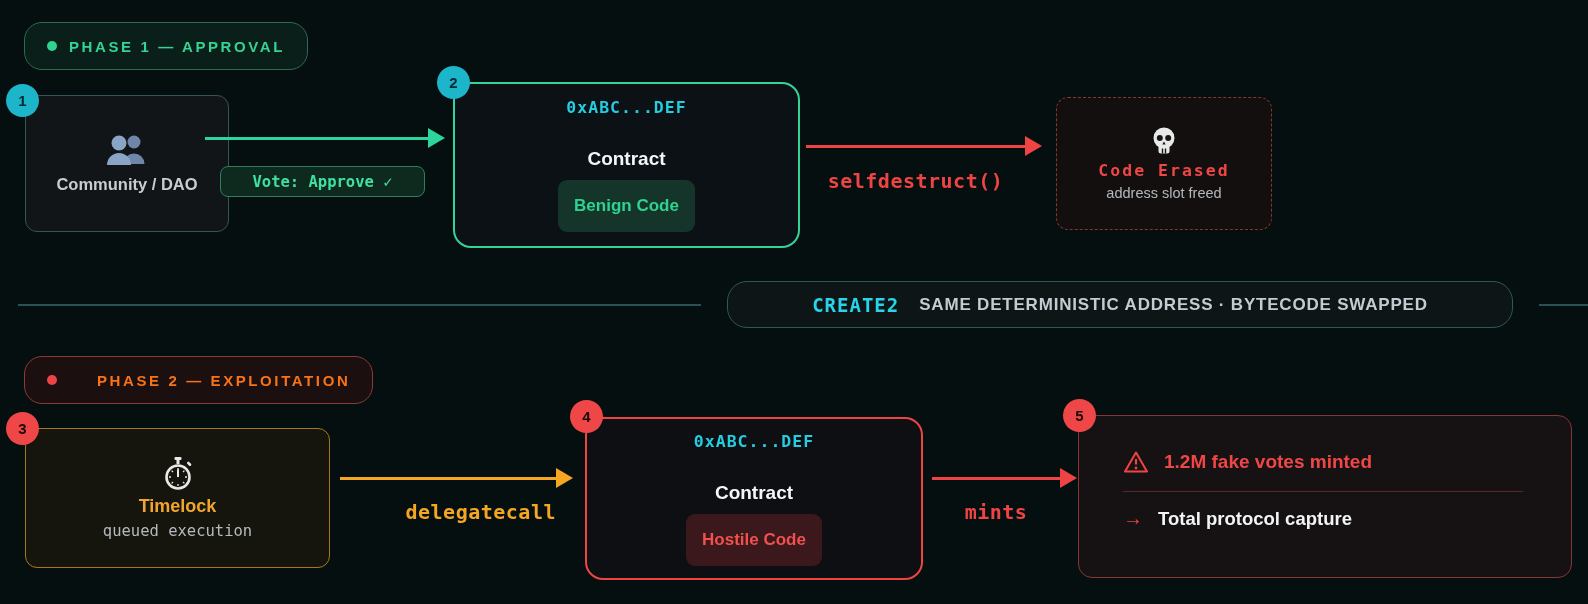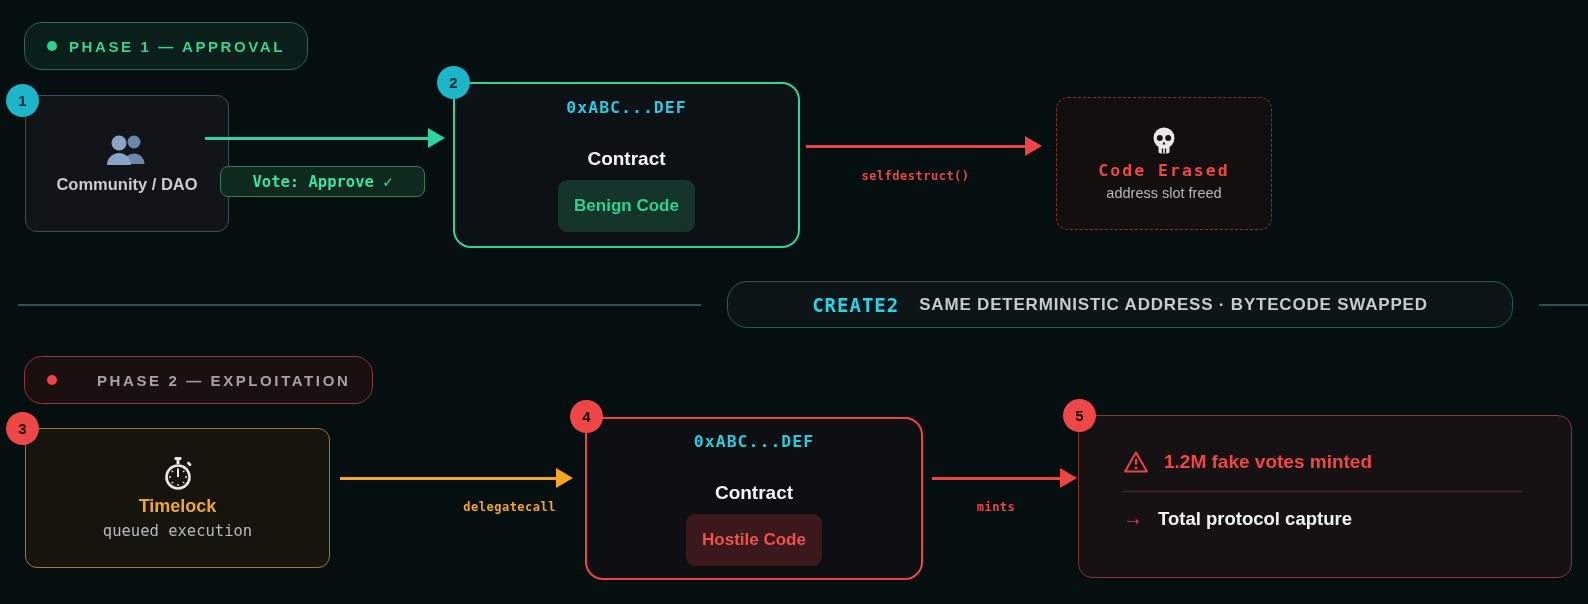--- a/index.html
+++ b/index.html
@@ -5,21 +5,21 @@
   * { margin:0; padding:0; box-sizing:border-box; }
   html,body { background:#060f10; }
   body { font-family:"Liberation Sans", sans-serif; }
   .stage{ position:relative; width:1588px; height:604px; background:#060f10; overflow:hidden; }
 
   
   .phase-pill{ position:absolute; display:flex; align-items:center; gap:12px;
     height:48px; padding:0 22px; border-radius:18px; font-weight:bold;
     font-size:15px; letter-spacing:2.6px; }
   .phase1{ left:24px; top:22px; border:1px solid #2c6b51; background:#0a1f19; color:#35d392; }
-  .phase2{ left:24px; top:356px; border:1px solid #8a3a3a; background:#1c0f10; color:#a3a3a3;gap:40px; }
+  .phase2{ left:24px; top:356px; border:1px solid #8a3a3a; background:#1c0f10; color:#f97316;gap:40px; }
   .dot{ width:10px; height:10px; border-radius:50%; }
   .dot.g{ background:#2fd390; } .dot.r{ background:#ef4444; }
 
   
   .nbadge{ position:absolute; width:33px; height:33px; border-radius:50%;
     display:flex; align-items:center; justify-content:center;
     font-weight:bold; font-size:15px; z-index:5; }
   .nbadge.teal{ background:#1db5c9; color:#062a30; }
   .nbadge.red{ background:#ef4747; color:#1b0808; }
 
@@ -62,21 +62,21 @@
   .impact-hr{ border:none; border-top:1.5px solid #5c2626; margin:17px 0 15px 0; width:400px; }
 
   
   .aline{ position:absolute; height:3px; }
   .ahead{ position:absolute; width:0; height:0;
     border-top:10px solid transparent; border-bottom:10px solid transparent; }
   .c-green{ background:#2dd49b; } .h-green{ border-left:17px solid #2dd49b; }
   .c-red{ background:#ef4444; }   .h-red{ border-left:17px solid #ef4444; }
   .c-orange{ background:#f5a623; }.h-orange{ border-left:17px solid #f5a623; }
   .alabel{ position:absolute; text-align:center;
-    font-family:"DejaVu Sans Mono", monospace; font-weight:bold; font-size:12px; letter-spacing:0.5px; }
+    font-family:"DejaVu Sans Mono", monospace; font-weight:bold; font-size:20px; letter-spacing:0.5px; }
   .l-red{ color:#ef4444; } .l-orange{ color:#f5a623; }
 
   .vote-pill{ position:absolute; left:220px; top:166px; width:205px; height:31px;
     border:1px solid #2f7d5c; border-radius:8px; background:#0e2a1f;
     display:flex; align-items:center; justify-content:center;
     font-family:"DejaVu Sans Mono", monospace; font-weight:bold; font-size:15.5px; color:#3fe0a0; }
 
   
   .divline{ position:absolute; top:304px; height:2px; background:#295156; }
   .dleft{ left:18px; width:683px; } .dright{ left:1539px; width:49px; }

